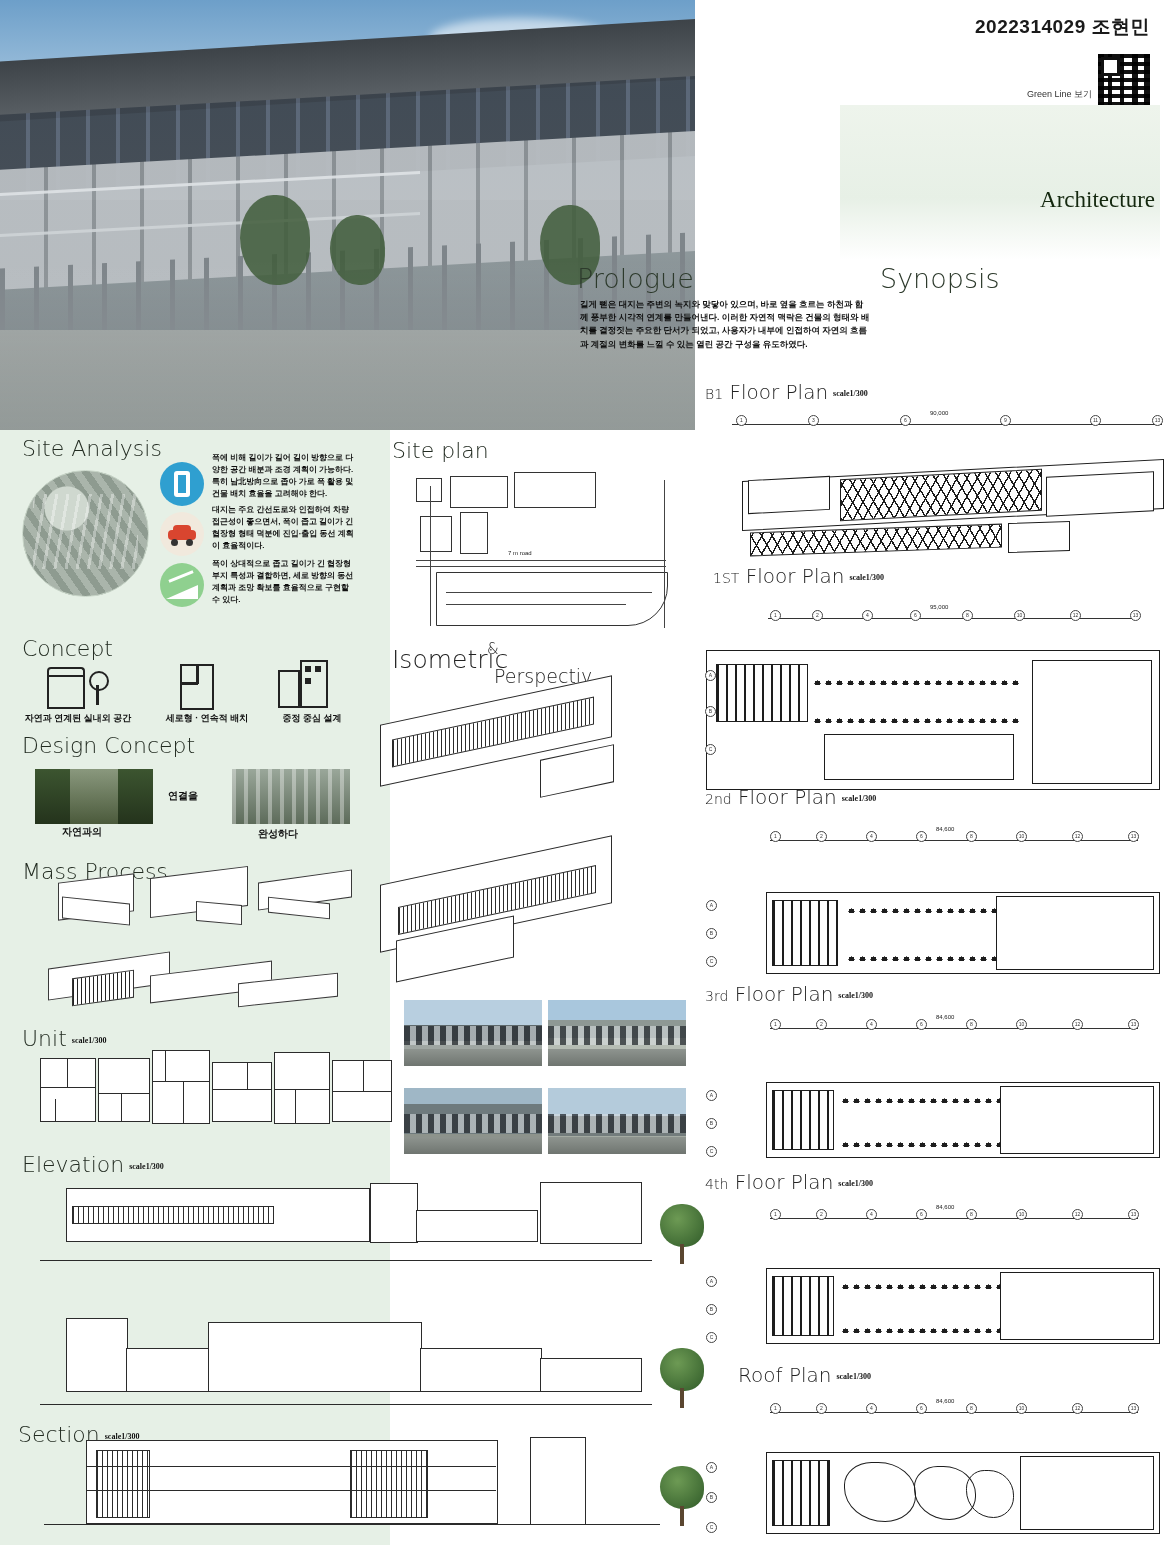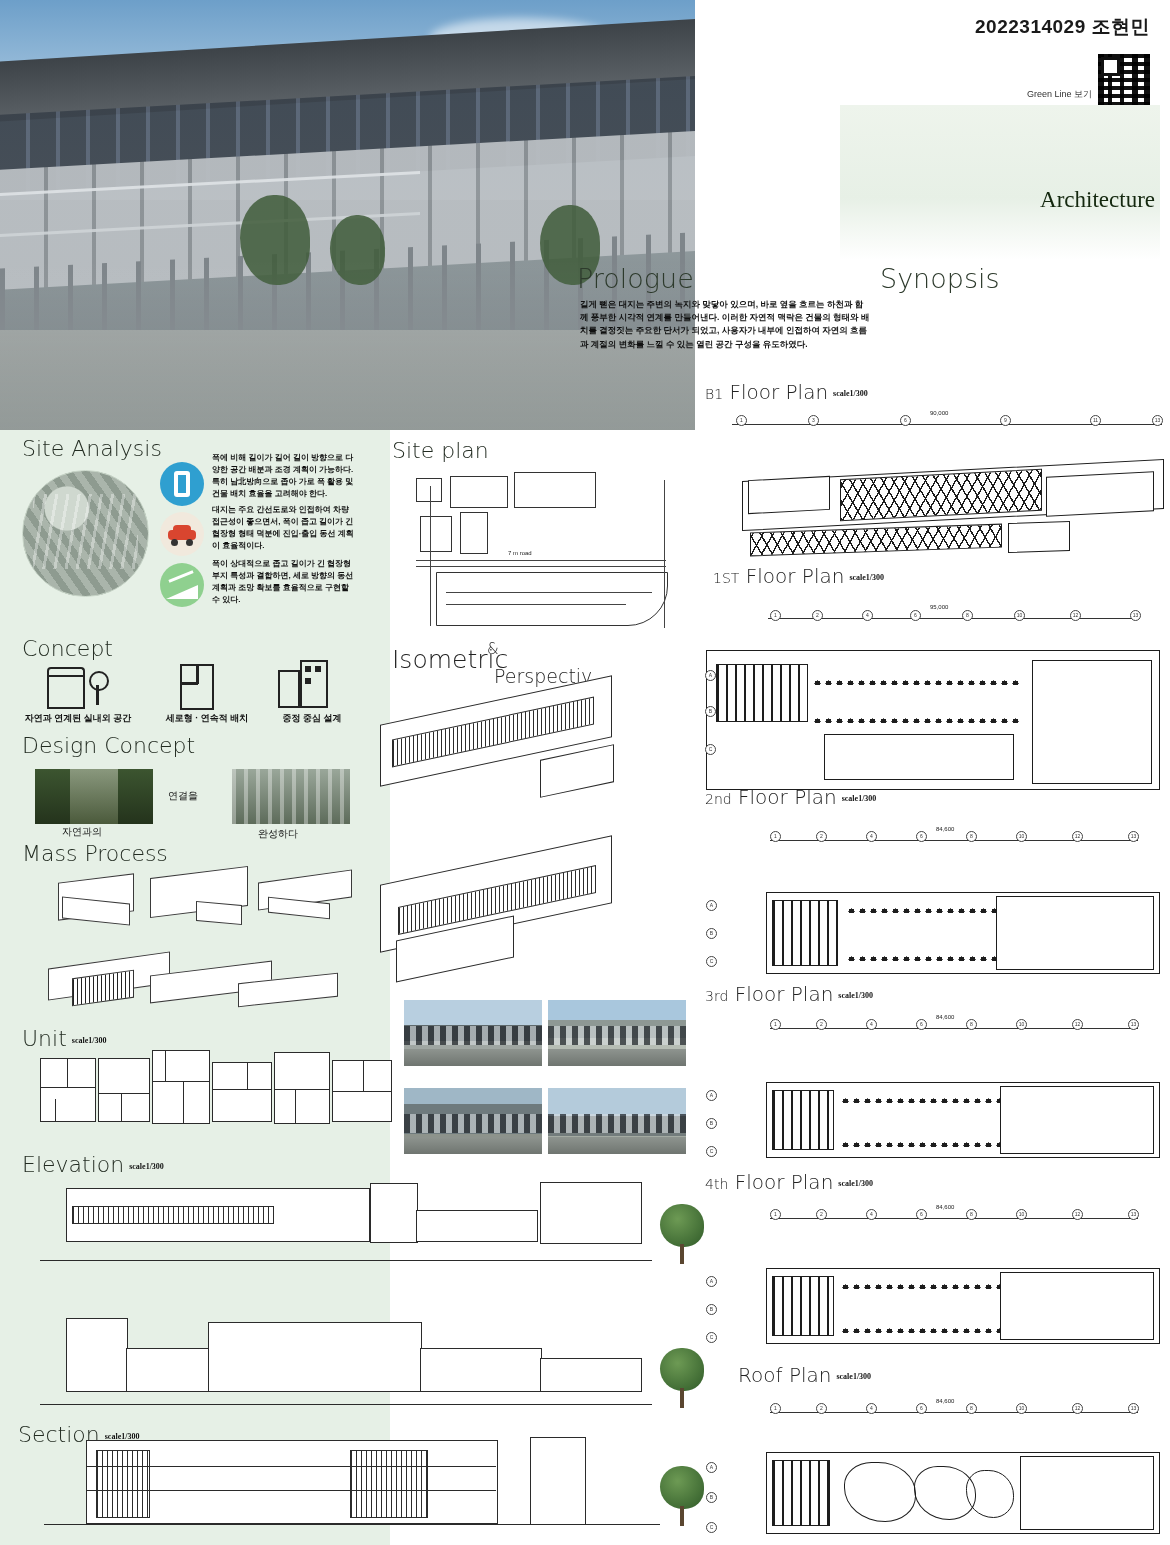--- a/index.html
+++ b/index.html
@@ -80,21 +80,21 @@
   .cbox{position:absolute;width:68px;height:56px;}
   .clabel{position:absolute;font-size:9px;font-weight:bold;color:#111;text-align:center;}
 
   
   .dcphoto{position:absolute;width:118px;height:55px;overflow:hidden;}
   .dc1{background:linear-gradient(180deg,#3c5530,#24331c);}
   .dc1:after{content:"";position:absolute;left:30%;top:0;width:40%;height:100%;background:linear-gradient(180deg,#c9cfbd,#6b7a55);opacity:.55;}
   .dc2{background:linear-gradient(180deg,#9aa79a,#5d6b5a);}
   .dc2:after{content:"";position:absolute;left:0;top:0;width:100%;height:100%;
     background:repeating-linear-gradient(90deg,rgba(255,255,255,.35) 0 4px,transparent 4px 12px);}
-  .dctxt{position:absolute;font-size:10px;font-weight:normal;color:#111;}
+  .dctxt{position:absolute;font-size:10px;font-weight:bold;color:#111;}
 
   
   .mass{position:absolute;background:#fff;border:1.2px solid #3a3a3a;}
   .masshatch{position:absolute;border:1.2px solid #333;background:repeating-linear-gradient(90deg,#222 0 1.5px,#fff 1.5px 4px);}
   .ln{position:absolute;background:#2a2a2a;}
   .plan-title{position:absolute;font-size:20px;font-weight:300;color:#222;font-family:"DejaVu Sans",sans-serif;}
   .dimbar{position:absolute;height:1px;background:#333;}
   .gridcirc{position:absolute;width:9px;height:9px;border:1px solid #444;border-radius:50%;background:#fff;font-size:5px;text-align:center;line-height:9px;color:#333;}
   .dimtxt{position:absolute;font-size:6px;color:#222;}
 
@@ -228,21 +228,21 @@
   </div>
   <div class="clabel" style="left:262px;top:712px;width:100px;">중정 중심 설계</div>
 
   <h2 class="sect" style="left:22px;top:733px;">Design Concept</h2>
   <div class="dcphoto dc1" style="left:35px;top:769px;"></div>
   <div class="dctxt" style="left:62px;top:825px;">자연과의</div>
   <div class="dctxt" style="left:168px;top:789px;">연결을</div>
   <div class="dcphoto dc2" style="left:232px;top:769px;"></div>
   <div class="dctxt" style="left:258px;top:827px;">완성하다</div>
 
-  <h2 class="sect" style="left:22px;top:841px;text-align:right;">Mass Process</h2>
+  <h2 class="sect" style="left:22px;top:859px;text-align:right;">Mass Process</h2>
   <div class="mass" style="left:58px;top:878px;width:74px;height:36px;transform:skewY(-7deg);"></div>
   <div class="mass" style="left:62px;top:900px;width:66px;height:20px;transform:skewY(6deg);"></div>
   <div class="mass" style="left:150px;top:872px;width:96px;height:38px;transform:skewY(-7deg);"></div>
   <div class="mass" style="left:196px;top:903px;width:44px;height:18px;transform:skewY(5deg);"></div>
   <div class="mass" style="left:258px;top:876px;width:92px;height:26px;transform:skewY(-8deg);"></div>
   <div class="mass" style="left:268px;top:900px;width:60px;height:14px;transform:skewY(6deg);"></div>
 
   <div class="mass" style="left:48px;top:960px;width:120px;height:30px;transform:skewY(-8deg);"></div>
   <div class="masshatch" style="left:72px;top:974px;width:60px;height:26px;transform:skewY(-8deg);"></div>
   <div class="mass" style="left:150px;top:968px;width:120px;height:26px;transform:skewY(-7deg);"></div>

